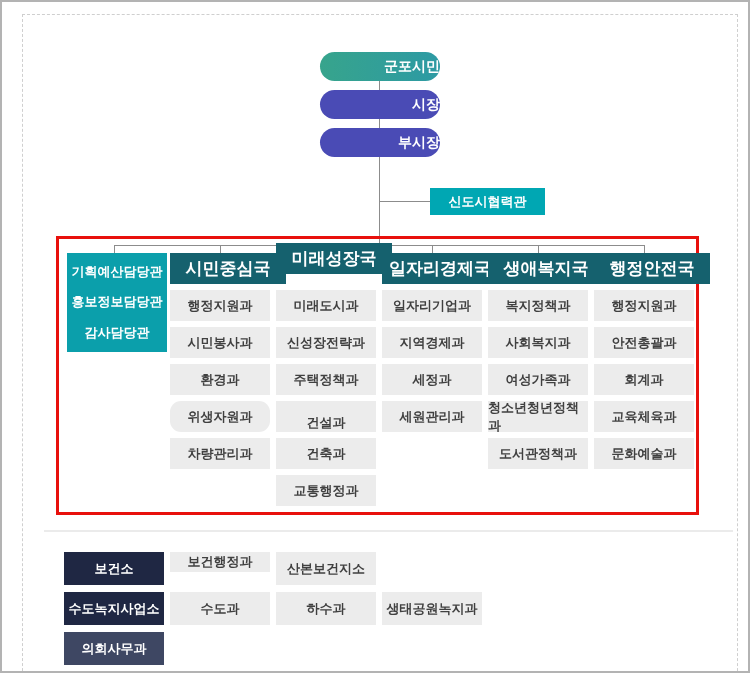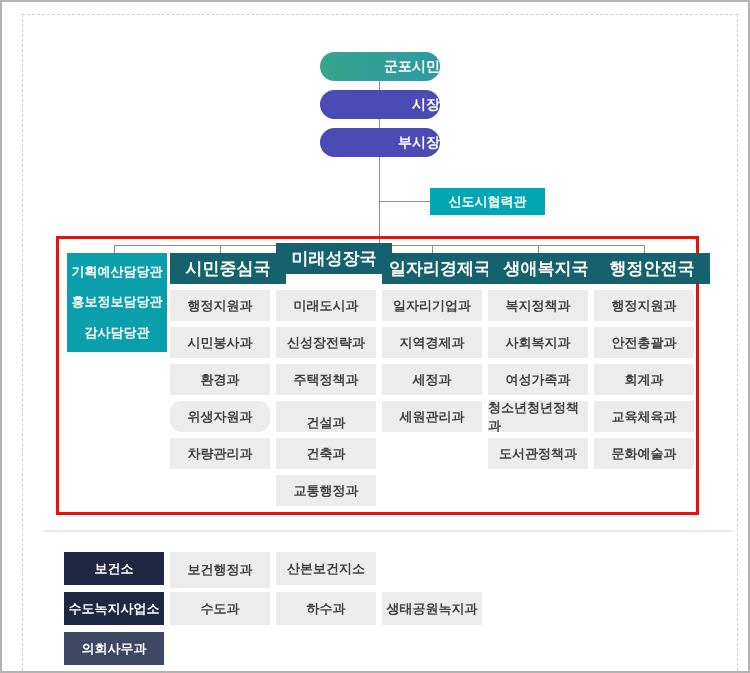--- a/index.html
+++ b/index.html
@@ -190,21 +190,21 @@
     </div>
     <div class="division-cell" style="left: 592px; top: 399px;">
       <span>교육체육과</span>
     </div>
     <div class="division-cell" style="left: 592px; top: 436px;">
       <span>문화예술과</span>
     </div>
     <div class="affiliated-header" style="left: 62px; top: 550px; background: rgb(31, 39, 67);">
       <span>보건소</span>
     </div>
-    <div class="division-cell" style="left: 168px; top: 550px; height: 36px;">
+    <div class="division-cell" style="left: 168px; top: 550px; height: 20px;">
       <span>보건행정과</span>
     </div>
     <div class="division-cell" style="left: 274px; top: 550px; height: 33px;">
       <span>산본보건지소</span>
     </div>
     <div class="affiliated-header" style="left: 62px; top: 590px; background: rgb(31, 39, 67);">
       <span>수도녹지사업소</span>
     </div>
     <div class="division-cell" style="left: 168px; top: 590px; height: 33px;">
       <span>수도과</span>

